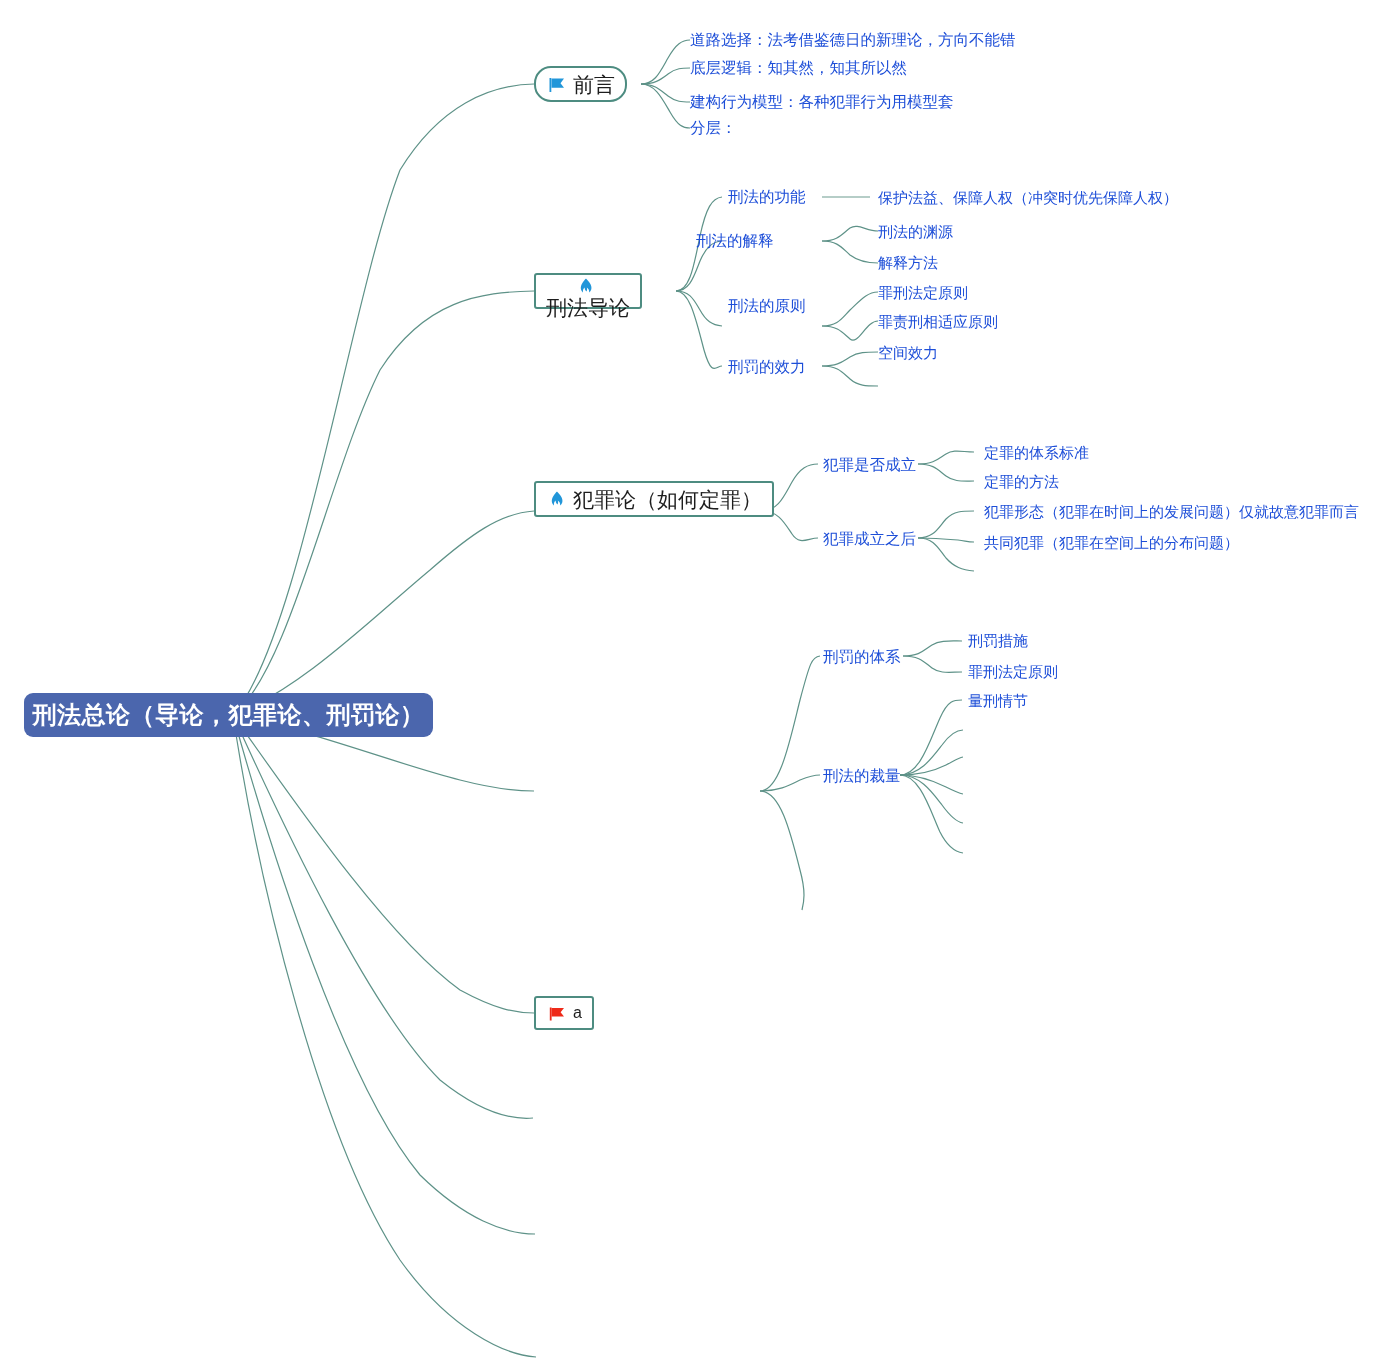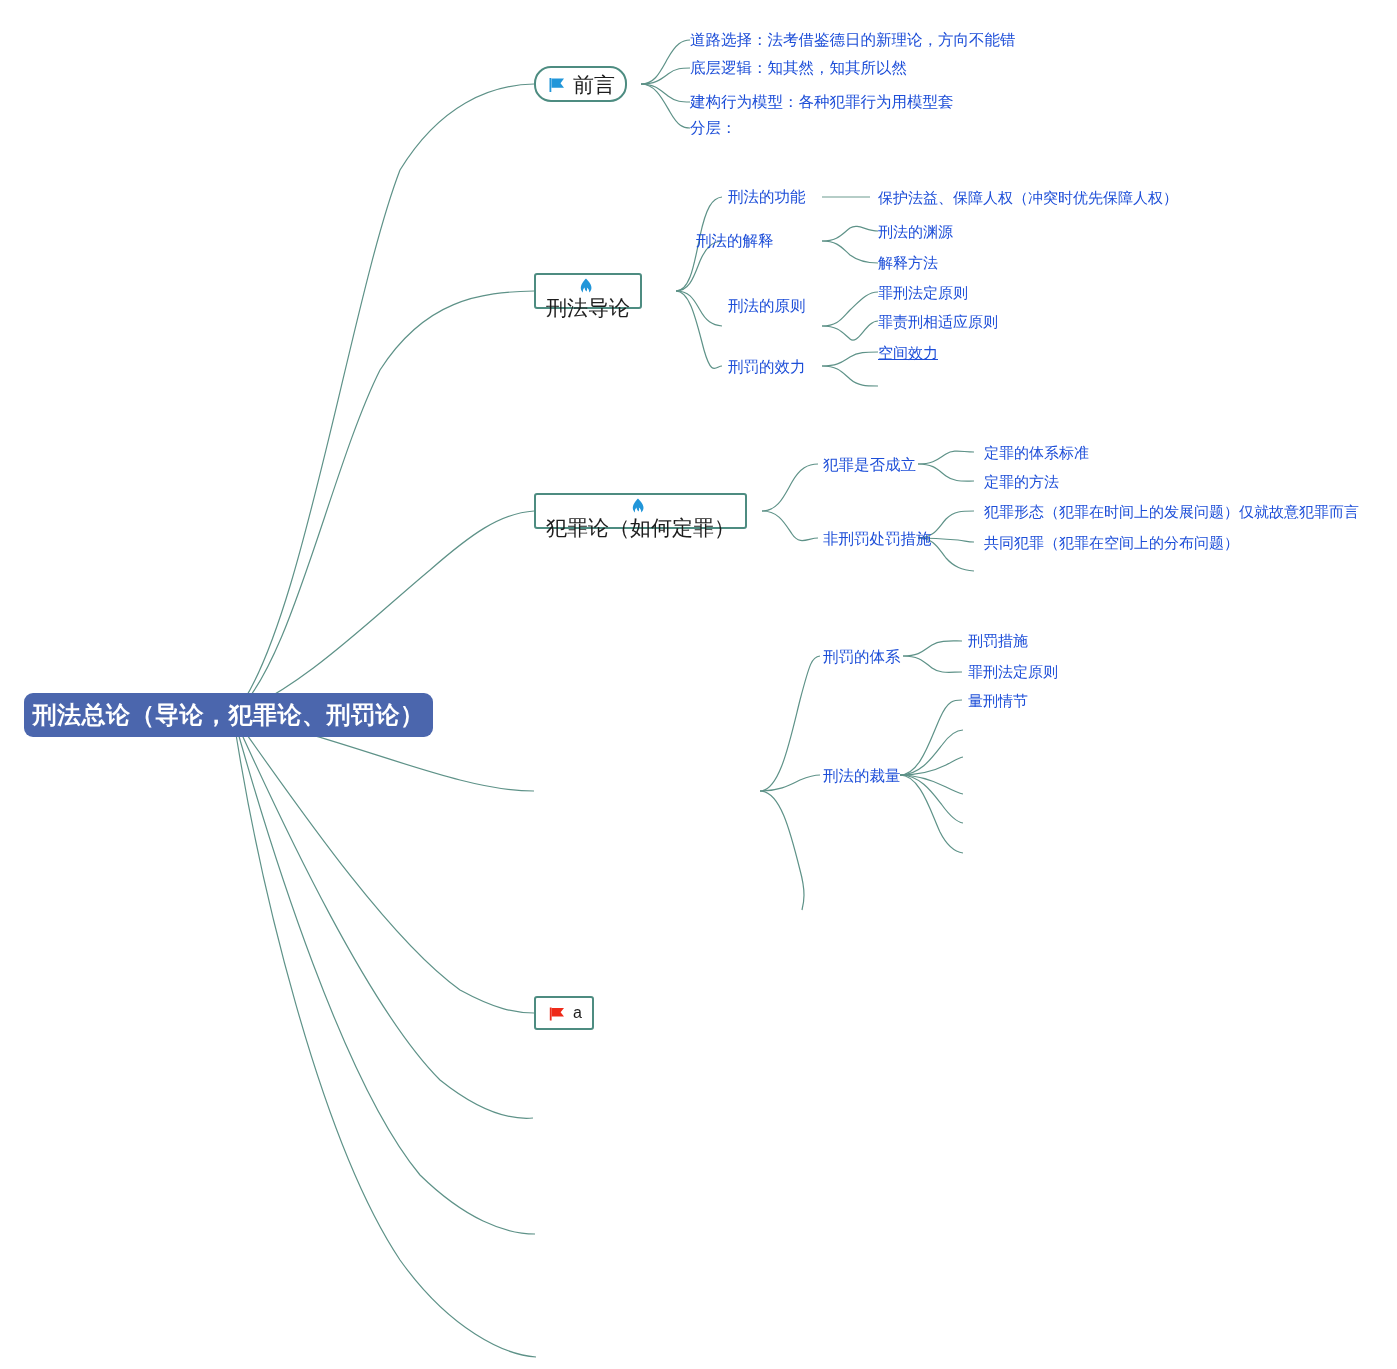--- a/index.html
+++ b/index.html
@@ -192,21 +192,21 @@
       <svg width="22" height="22" viewBox="0 0 22 22">
         <path d="M11,2.5 C11,2.5 7.4,6.0 6.2,9.4 C5.1,12.6 6.4,15.2 8.0,16.4
                  C7.6,14.6 8.2,12.6 9.6,11.4 C9.6,13.4 10.5,14.6 11.6,15.4
                  C12.3,14.0 12.2,12.5 11.8,11.5 C13.4,12.6 14.4,14.4 14.2,16.5
                  C16.0,15.1 17.0,12.7 16.2,9.9 C15.2,6.4 11,2.5 11,2.5 Z" fill="#2196d9"></path>
       </svg>
     </span>
     <span class="node-label">刑法导论</span>
   </div>
 
-  <div class="box-node" style="left:534px; top:493px;flex-direction:column;">
+  <div class="box-node" style="left:534px; top:481px;">
     <span class="icon">
       <svg width="22" height="22" viewBox="0 0 22 22">
         <path d="M11,2.5 C11,2.5 7.4,6.0 6.2,9.4 C5.1,12.6 6.4,15.2 8.0,16.4
                  C7.6,14.6 8.2,12.6 9.6,11.4 C9.6,13.4 10.5,14.6 11.6,15.4
                  C12.3,14.0 12.2,12.5 11.8,11.5 C13.4,12.6 14.4,14.4 14.2,16.5
                  C16.0,15.1 17.0,12.7 16.2,9.9 C15.2,6.4 11,2.5 11,2.5 Z" fill="#2196d9"></path>
       </svg>
     </span>
     <span class="node-label">犯罪论（如何定罪）</span>
   </div>
@@ -232,27 +232,27 @@
 
   <div class="text-node lvl2" style="left:696px; top:233px;">刑法的解释</div>
   <div class="text-node lvl3" style="left:878px; top:224px;">刑法的渊源</div>
   <div class="text-node lvl3" style="left:878px; top:255px;">解释方法</div>
 
   <div class="text-node lvl2" style="left:728px; top:298px;">刑法的原则</div>
   <div class="text-node lvl3" style="left:878px; top:285px;">罪刑法定原则</div>
   <div class="text-node lvl3" style="left:878px; top:314px;">罪责刑相适应原则</div>
 
   <div class="text-node lvl2" style="left:728px; top:359px;">刑罚的效力</div>
-  <div class="text-node lvl3" style="left:878px; top:345px;text-decoration:underline;">空间效力</div>
+  <div class="text-node lvl3" style="left:878px; top:345px;">空间效力</div>
 
   <div class="text-node lvl2" style="left:823px; top:457px;">犯罪是否成立</div>
   <div class="text-node lvl3" style="left:984px; top:445px;">定罪的体系标准</div>
   <div class="text-node lvl3" style="left:984px; top:474px;">定罪的方法</div>
 
-  <div class="text-node lvl2" style="left:823px; top:531px;">非刑罚处罚措施</div>
+  <div class="text-node lvl2" style="left:823px; top:531px;">犯罪成立之后</div>
   <div class="text-node lvl3" style="left:984px; top:504px;">犯罪形态（犯罪在时间上的发展问题）仅就故意犯罪而言</div>
   <div class="text-node lvl3" style="left:984px; top:535px;">共同犯罪（犯罪在空间上的分布问题）</div>
 
   <div class="text-node lvl2" style="left:823px; top:649px;">刑罚的体系</div>
   <div class="text-node lvl3" style="left:968px; top:633px;">刑罚措施</div>
   <div class="text-node lvl3" style="left:968px; top:664px;">罪刑法定原则</div>
 
   <div class="text-node lvl2" style="left:823px; top:768px;">刑法的裁量</div>
   <div class="text-node lvl3" style="left:968px; top:693px;">量刑情节</div>
 

